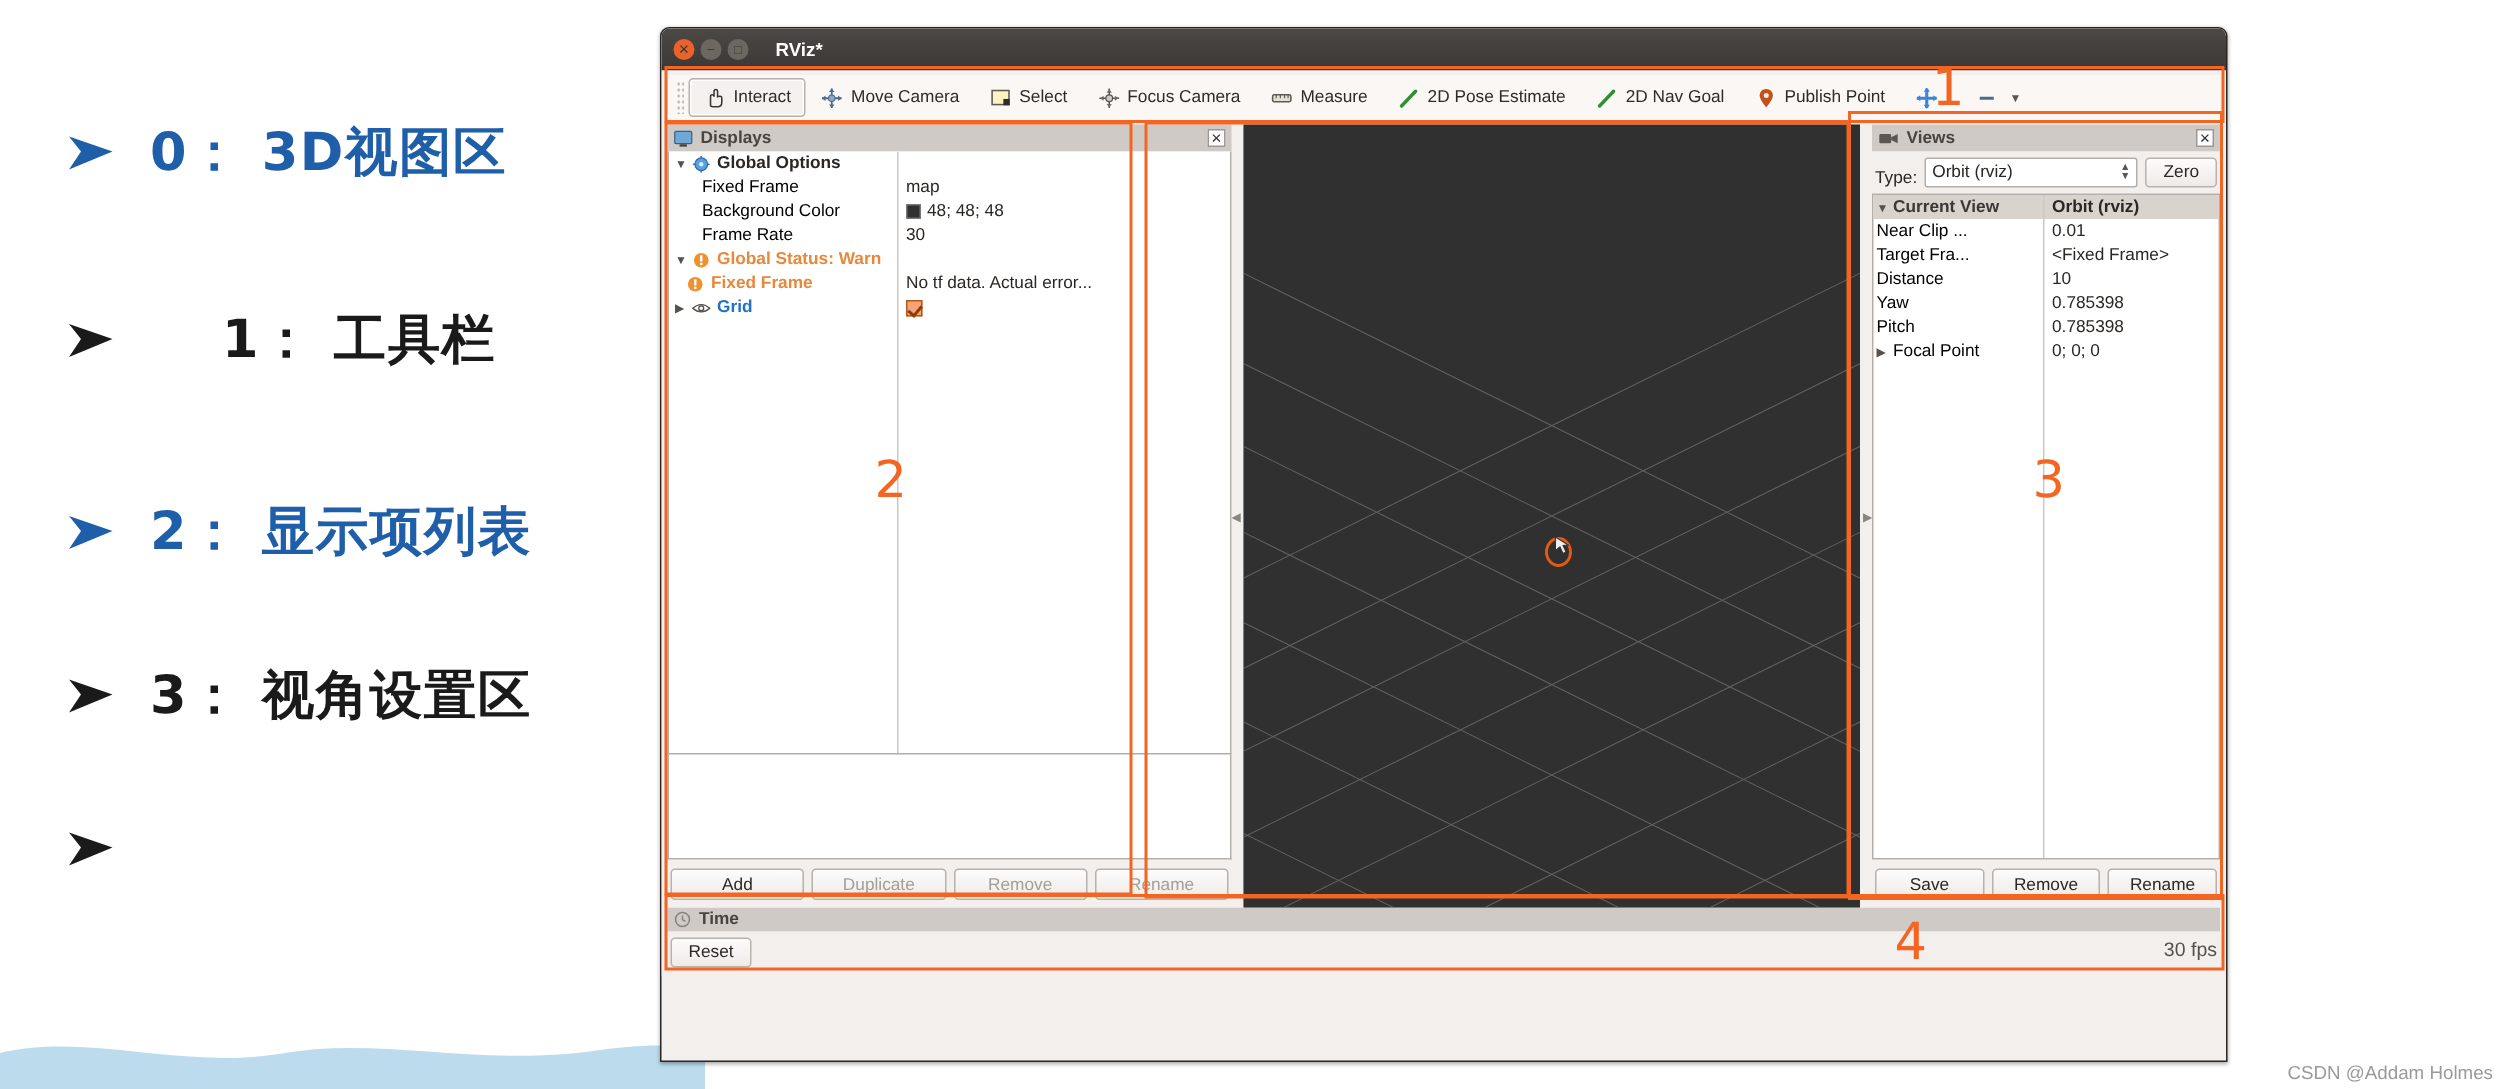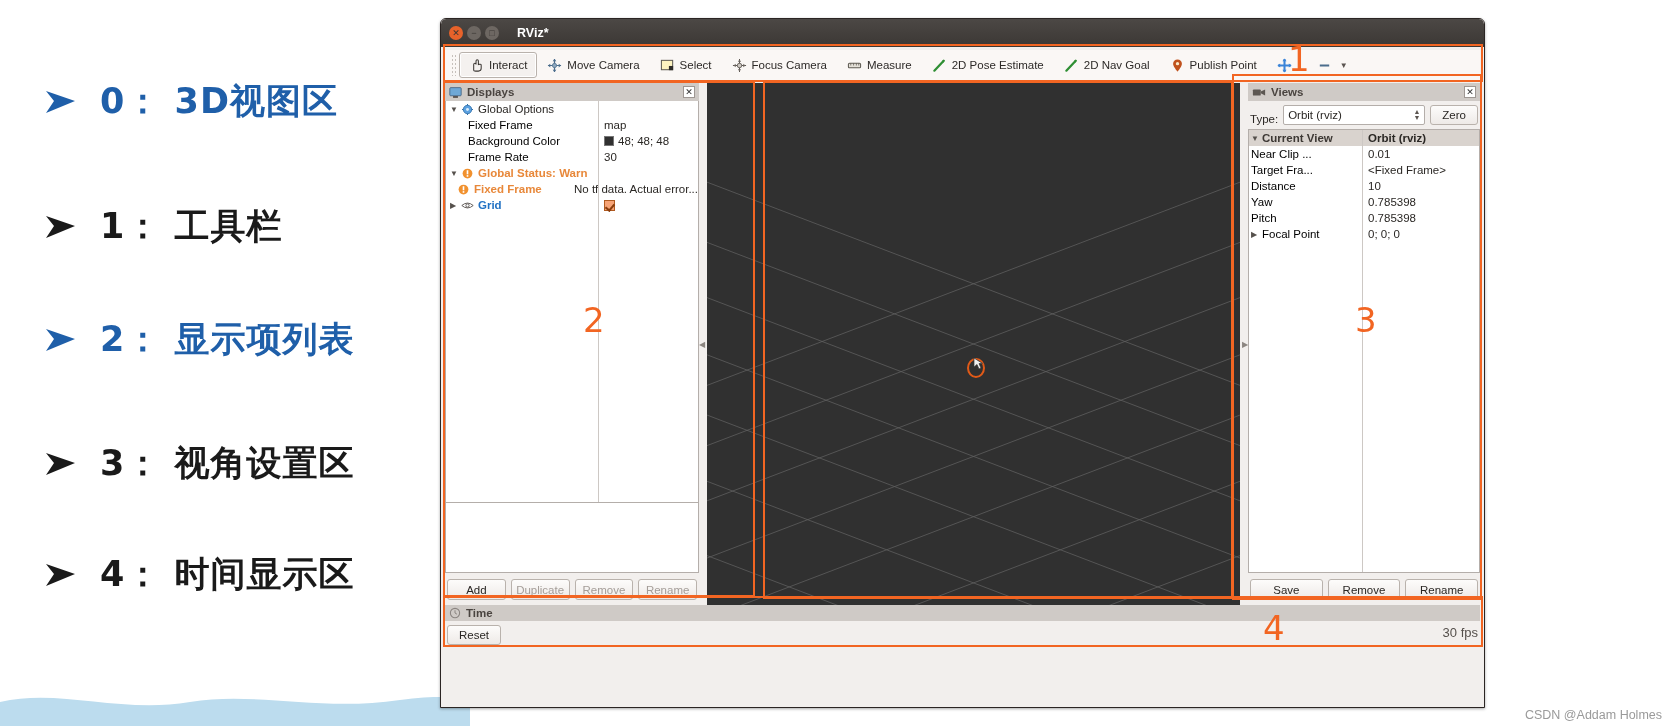--- a/index.html
+++ b/index.html
@@ -67,21 +67,21 @@
     border:1px solid transparent; border-radius:3px;
   }
   .tb-item.active { background:#f4f1ef; border:1px solid #b9b2ac; box-shadow:inset 0 0 0 1px #fff; }
   .tb-icon { width:15px; height:15px; display:inline-block; position:relative; }
   .tb-caret { font-size:8px; color:#5b5551; margin-left:3px; }
 
   
   #body-split { position:relative; display:flex; height:522px; padding:0 4px; gap:0; background:#f2efed; }
 
   
-  #displays-panel { width:254px; display:flex; flex-direction:column; }
+  #displays-panel { width:376px; display:flex; flex-direction:column; }
   .panel-head {
     display:flex; align-items:center; height:18px;
     background:#cfcac6; color:#4a4440; font-weight:bold; font-size:11.5px;
     padding:0 4px; gap:5px;
   }
   .panel-head .ph-title{ flex:1; }
   .ph-close { width:12px;height:12px; background:#ffffff; color:#333; font-size:9px;
               display:flex;align-items:center;justify-content:center; border:1px solid #9e9793; font-weight:bold;}
   #displays-tree {
     flex:1; background:#ffffff; border:1px solid #b4aeaa; border-top:none;
@@ -173,46 +173,45 @@
 
   <div id="slide-list">
 
     <div class="bullet-row" style="left:44px; top:78px;">
       <svg class="arrow-icon" viewBox="0 0 34 30">
         <path d="M2 4 L31 14 L2 26 L10 14 Z" fill="#1F5FA9"></path>
       </svg>
       <span class="bullet-text c-blue">0： 3D视图区</span>
     </div>
 
-    <div class="bullet-row" style="left:44px; top:203px;">
+    <div class="bullet-row" style="left:44px; top:203px;gap:48px;">
       <svg class="arrow-icon" viewBox="0 0 34 30">
         <path d="M2 4 L31 14 L2 26 L10 14 Z" fill="#1a1a1a"></path>
       </svg>
       <span class="bullet-text c-black">1： 工具栏</span>
     </div>
 
-    <div class="bullet-row" style="left:44px; top:316px;">
+    <div class="bullet-row" style="left:44px; top:331px;">
       <svg class="arrow-icon" viewBox="0 0 34 30">
         <path d="M2 4 L31 14 L2 26 L10 14 Z" fill="#1F5FA9"></path>
       </svg>
       <span class="bullet-text c-blue">2： 显示项列表</span>
     </div>
 
     <div class="bullet-row" style="left:44px; top:440px;">
       <svg class="arrow-icon" viewBox="0 0 34 30">
         <path d="M2 4 L31 14 L2 26 L10 14 Z" fill="#1a1a1a"></path>
       </svg>
       <span class="bullet-text c-black">3： 视角设置区</span>
     </div>
 
     <div class="bullet-row" style="left:44px; top:551px;">
       <svg class="arrow-icon" viewBox="0 0 34 30">
         <path d="M2 4 L31 14 L2 26 L10 14 Z" fill="#1a1a1a"></path>
       </svg>
-      <span class="bullet-text c-black">4： 时间显示区</span>
     </div>
   </div>
 
   <svg id="wave" viewBox="0 0 470 46" preserveAspectRatio="none">
     <path d="M0,22 C60,8 120,34 190,22 C255,11 320,32 400,20 C435,15 455,18 470,16 L470,46 L0,46 Z" fill="#bcdcee"></path>
   </svg>
 
   <div id="rviz-window">
 
     <div id="titlebar">
@@ -330,21 +329,21 @@
           <div class="tree-divider"></div>
 
           <div class="tree-row">
             <div class="tr-name">
               <span class="twisty">▼</span>
               <svg class="nm-icon" viewBox="0 0 16 16">
                 <circle cx="8" cy="8" r="5.2" fill="#5aa0e0" stroke="#2e6ea8" stroke-width="1"></circle>
                 <circle cx="8" cy="8" r="1.8" fill="#d9ecfb"></circle>
                 <path d="M8 1.2 L8 3 M8 13 L8 14.8 M1.2 8 L3 8 M13 8 L14.8 8" stroke="#2e6ea8" stroke-width="1.3"></path>
               </svg>
-              <span style="font-weight:normal;color:#2a2724;">Global Options</span>
+              <span style="font-weight:bold;color:#2a2724;">Global Options</span>
             </div>
             <div class="tr-val">
                 <span></span>
               </div>
           </div>
 
           <div class="tree-row">
             <div class="tr-name ind-2">
                 <span>Fixed Frame</span>
               </div>

